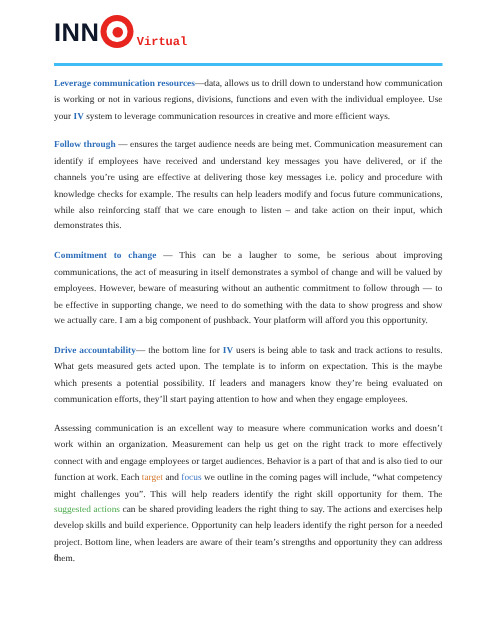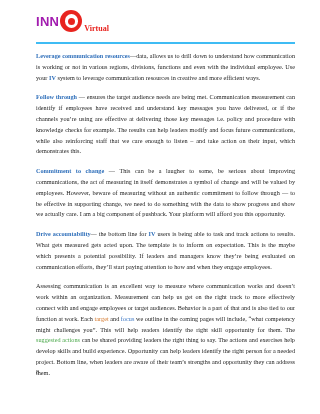--- a/index.html
+++ b/index.html
@@ -37,23 +37,23 @@
     left: 36px;
     top: 7px;
     display: flex;
     align-items: center;
     height: 28px;
     user-select: none;
   }
   .logo-text {
     font-family: "Liberation Sans", "DejaVu Sans", sans-serif;
     font-weight: bold;
-    font-size: 13px;
+    font-size: 17px;
     letter-spacing: 0.3px;
-    color: #a21caf;
+    color: #0f172a;
     line-height: 1;
   }
   .logo-target {
     width: 22px;
     height: 22px;
     border-radius: 50%;
     background: #e8241f;
     display: inline-flex;
     align-items: center;
     justify-content: center;
@@ -71,21 +71,21 @@
   }
   .logo-target::after {
     content: "";
     position: absolute;
     width: 7px;
     height: 7px;
     border-radius: 50%;
     background: #e8241f;
   }
   .logo-sub {
-    font-family: Liberation Serif, serif;
+    font-family: Liberation Mono, monospace;
     font-weight: bold;
     font-size: 8px;
     color: #e8241f;
     align-self: flex-end;
     margin-left: 1px;
     padding-bottom: 2px;
     line-height: 1;
   }
 
   

